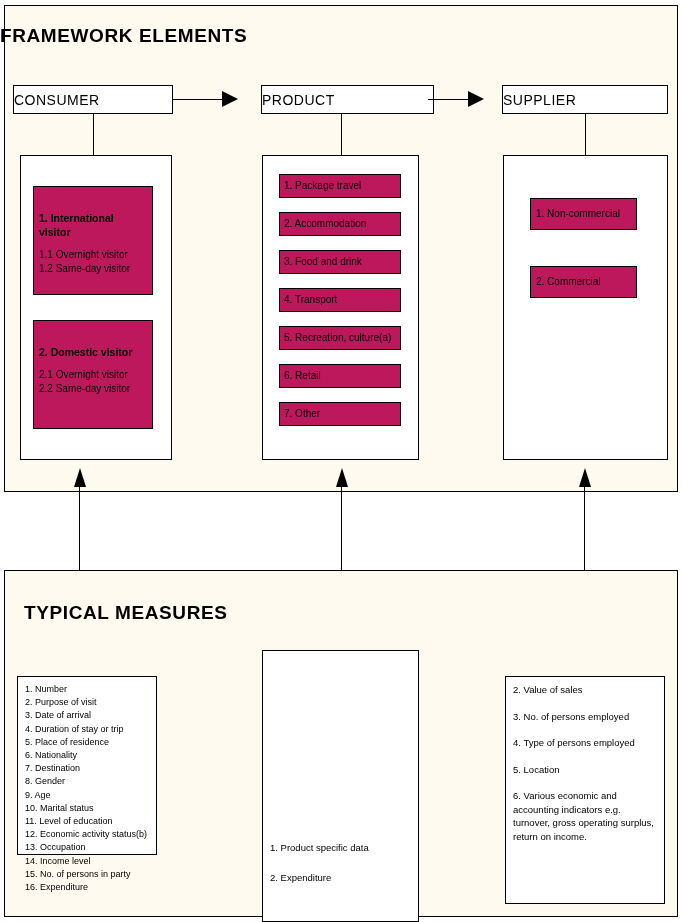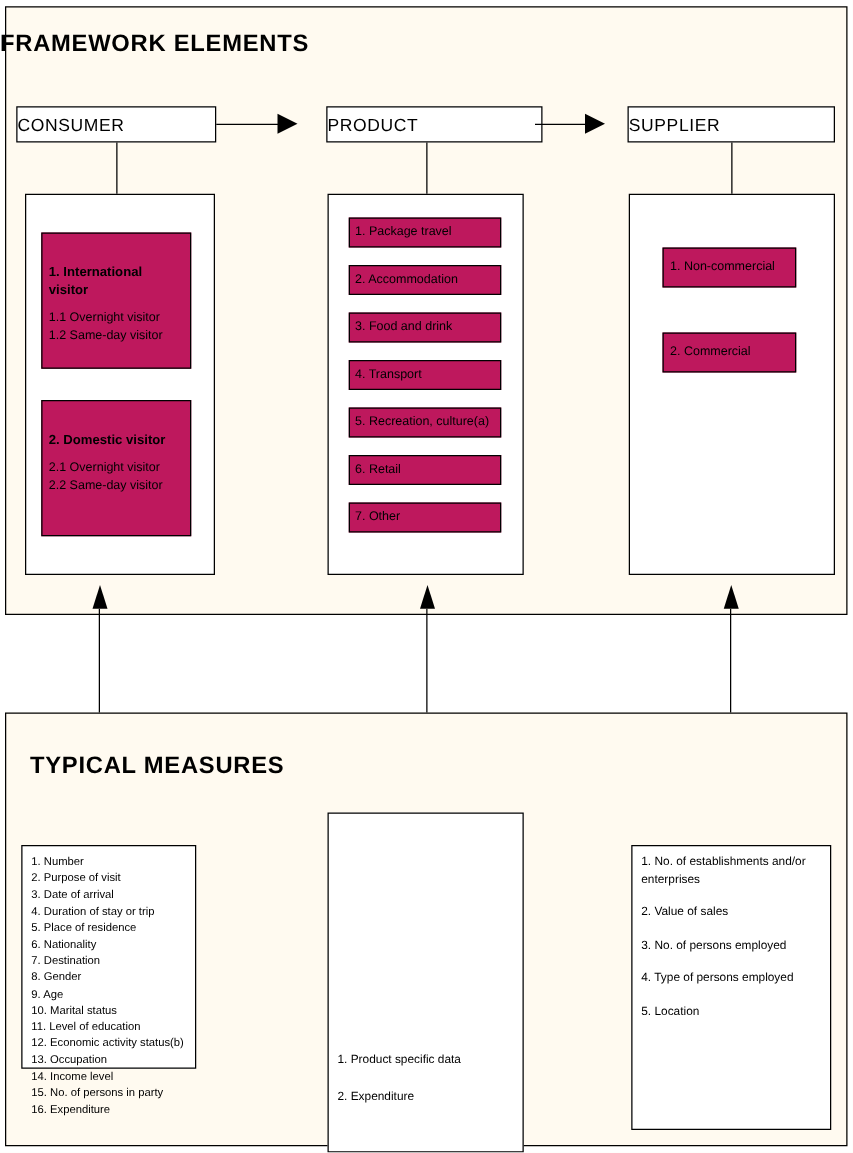--- a/index.html
+++ b/index.html
@@ -274,18 +274,18 @@
 </div>
 
 <div class="measures-box" id="measures-product">
   <div class="m-list">
     <span class="m-item">1. Product specific data</span>
     <span class="m-item">2. Expenditure</span>
   </div>
 </div>
 
 <div class="measures-box" id="measures-supplier">
-  <span class="m-item">1. No. of establishments and/or enterprises</span>
   <span class="m-item">2. Value of sales</span>
   <span class="m-item">3. No. of persons employed</span>
   <span class="m-item">4. Type of persons employed</span>
   <span class="m-item">5. Location</span>
+  <span class="m-item">6. Various economic and accounting indicators e.g. turnover, gross operating surplus, return on income.</span>
 </div>
 
 </body></html>

